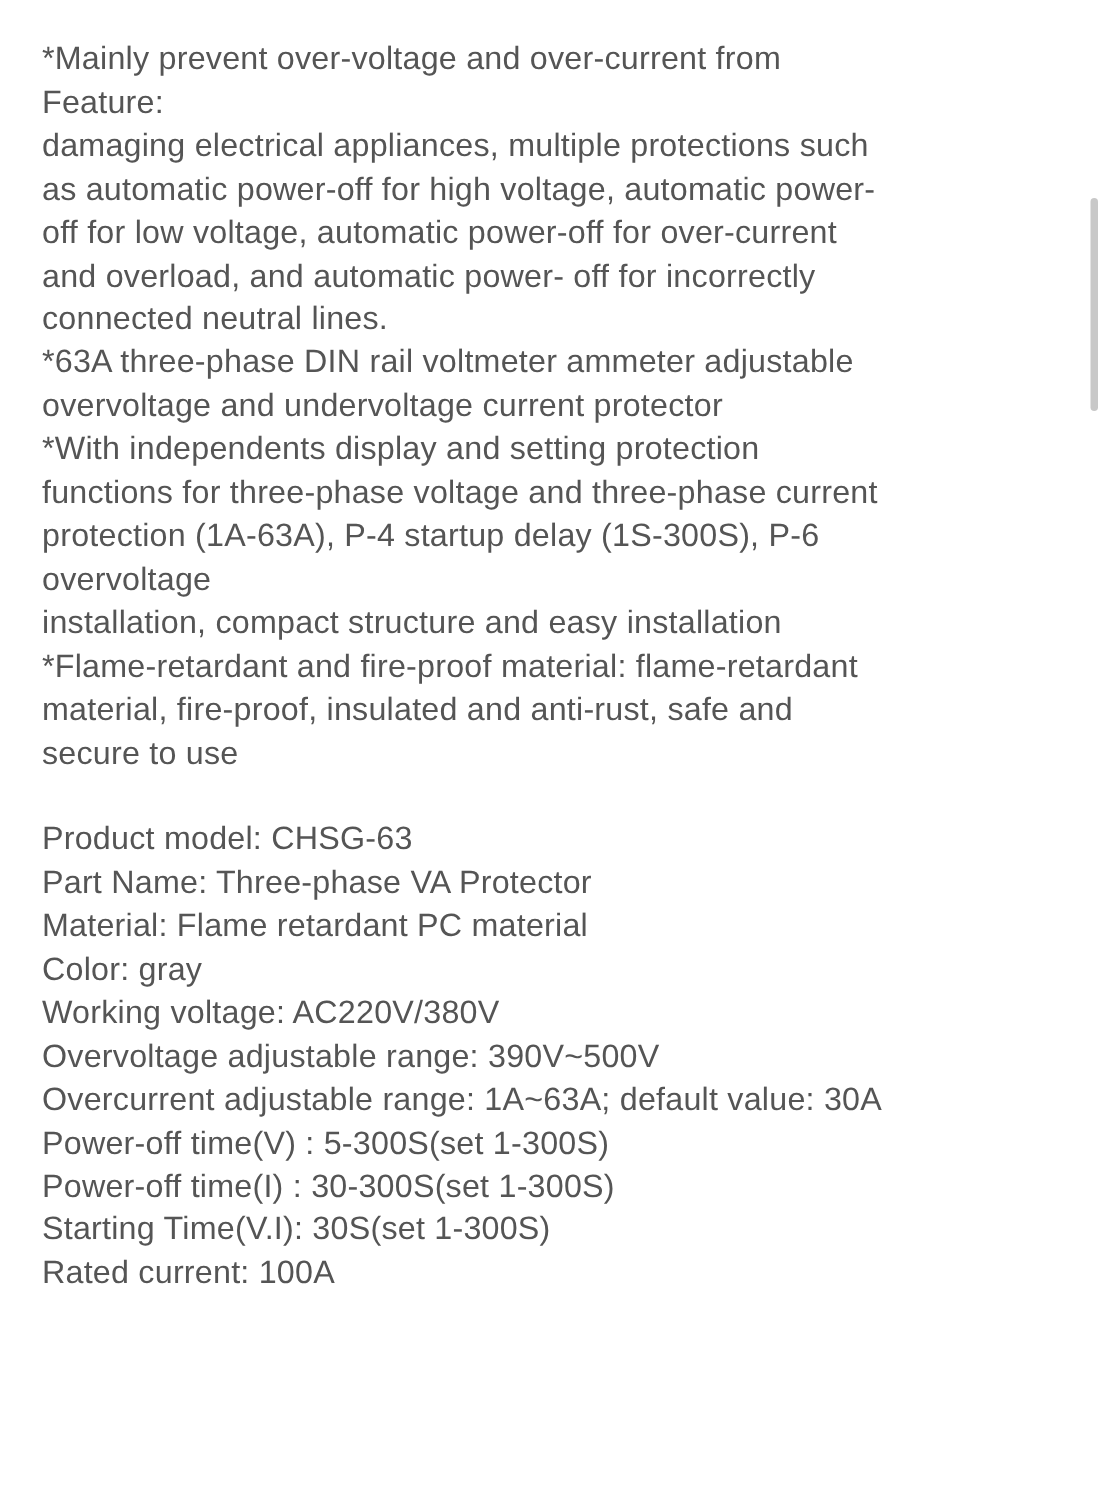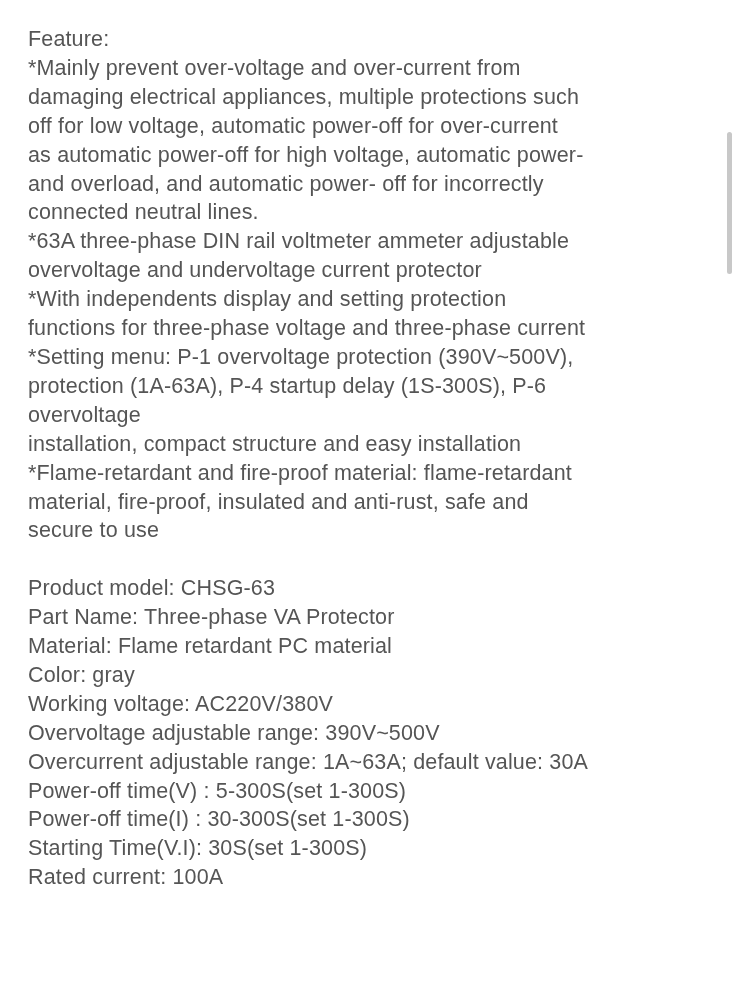--- a/index.html
+++ b/index.html
@@ -18,32 +18,31 @@
   .scrollbar {
     position:absolute; left:727px; top:132px; width:5px; height:142px;
     background:#c8c8c8; border-radius:3px;
   }
 </style>
 </head>
 <body>
 
 <div class="content">
   <div>
+    <span class="line">*Mainly prevent over-voltage and over-current from</span>
     <span class="line">Feature:</span>
-    <span class="line">*Mainly prevent over-voltage and over-current from</span>
     <span class="line">damaging electrical appliances, multiple protections such</span>
+    <span class="line">as automatic power-off for high voltage, automatic power-</span>
     <span class="line">off for low voltage, automatic power-off for over-current</span>
-    <span class="line">as automatic power-off for high voltage, automatic power-</span>
     <span class="line">and overload, and automatic power- off for incorrectly</span>
     <span class="line">connected neutral lines.</span>
     <span class="line">*63A three-phase DIN rail voltmeter ammeter adjustable</span>
     <span class="line">overvoltage and undervoltage current protector</span>
     <span class="line">*With independents display and setting protection</span>
     <span class="line">functions for three-phase voltage and three-phase current</span>
-    <span class="line">*Setting menu: P-1 overvoltage protection (390V~500V),</span>
     <span class="line">protection (1A-63A), P-4 startup delay (1S-300S), P-6</span>
     <span class="line">overvoltage</span>
     <span class="line">installation, compact structure and easy installation</span>
     <span class="line">*Flame-retardant and fire-proof material: flame-retardant</span>
     <span class="line">material, fire-proof, insulated and anti-rust, safe and</span>
     <span class="line">secure to use</span>
   </div>
   <div class="gap"></div>
   <div>
     <span class="line">Product model: CHSG-63</span>

